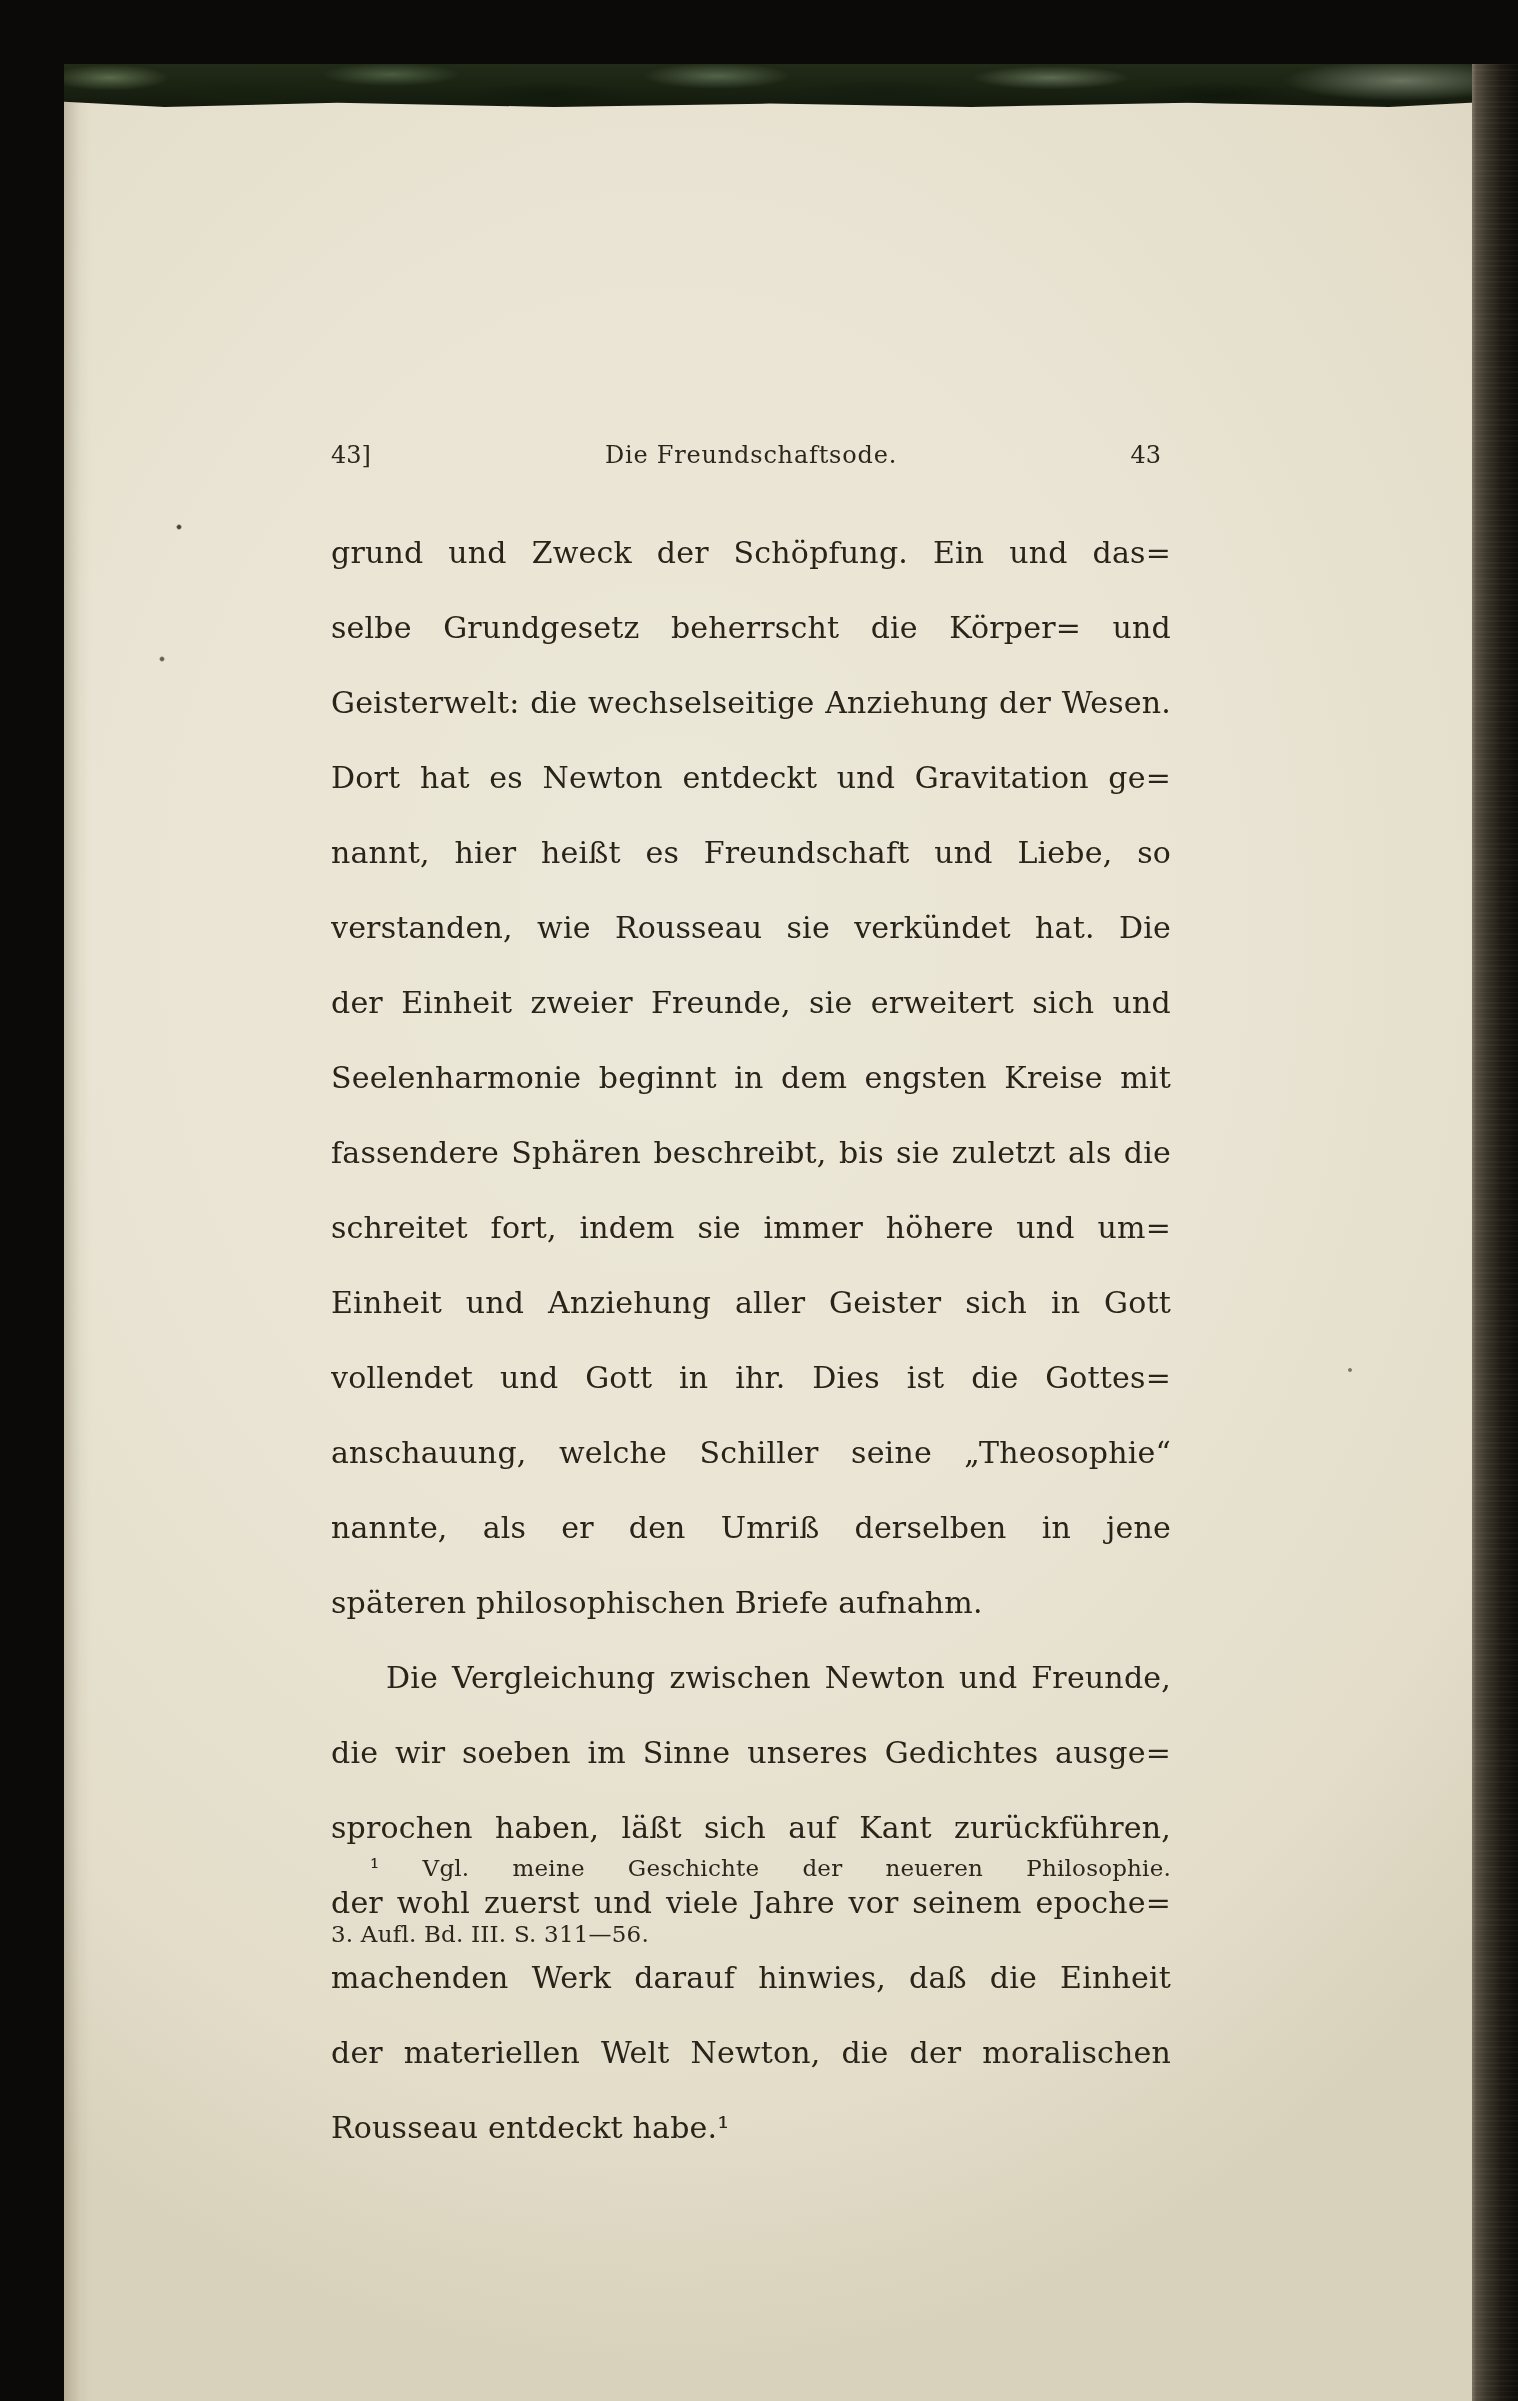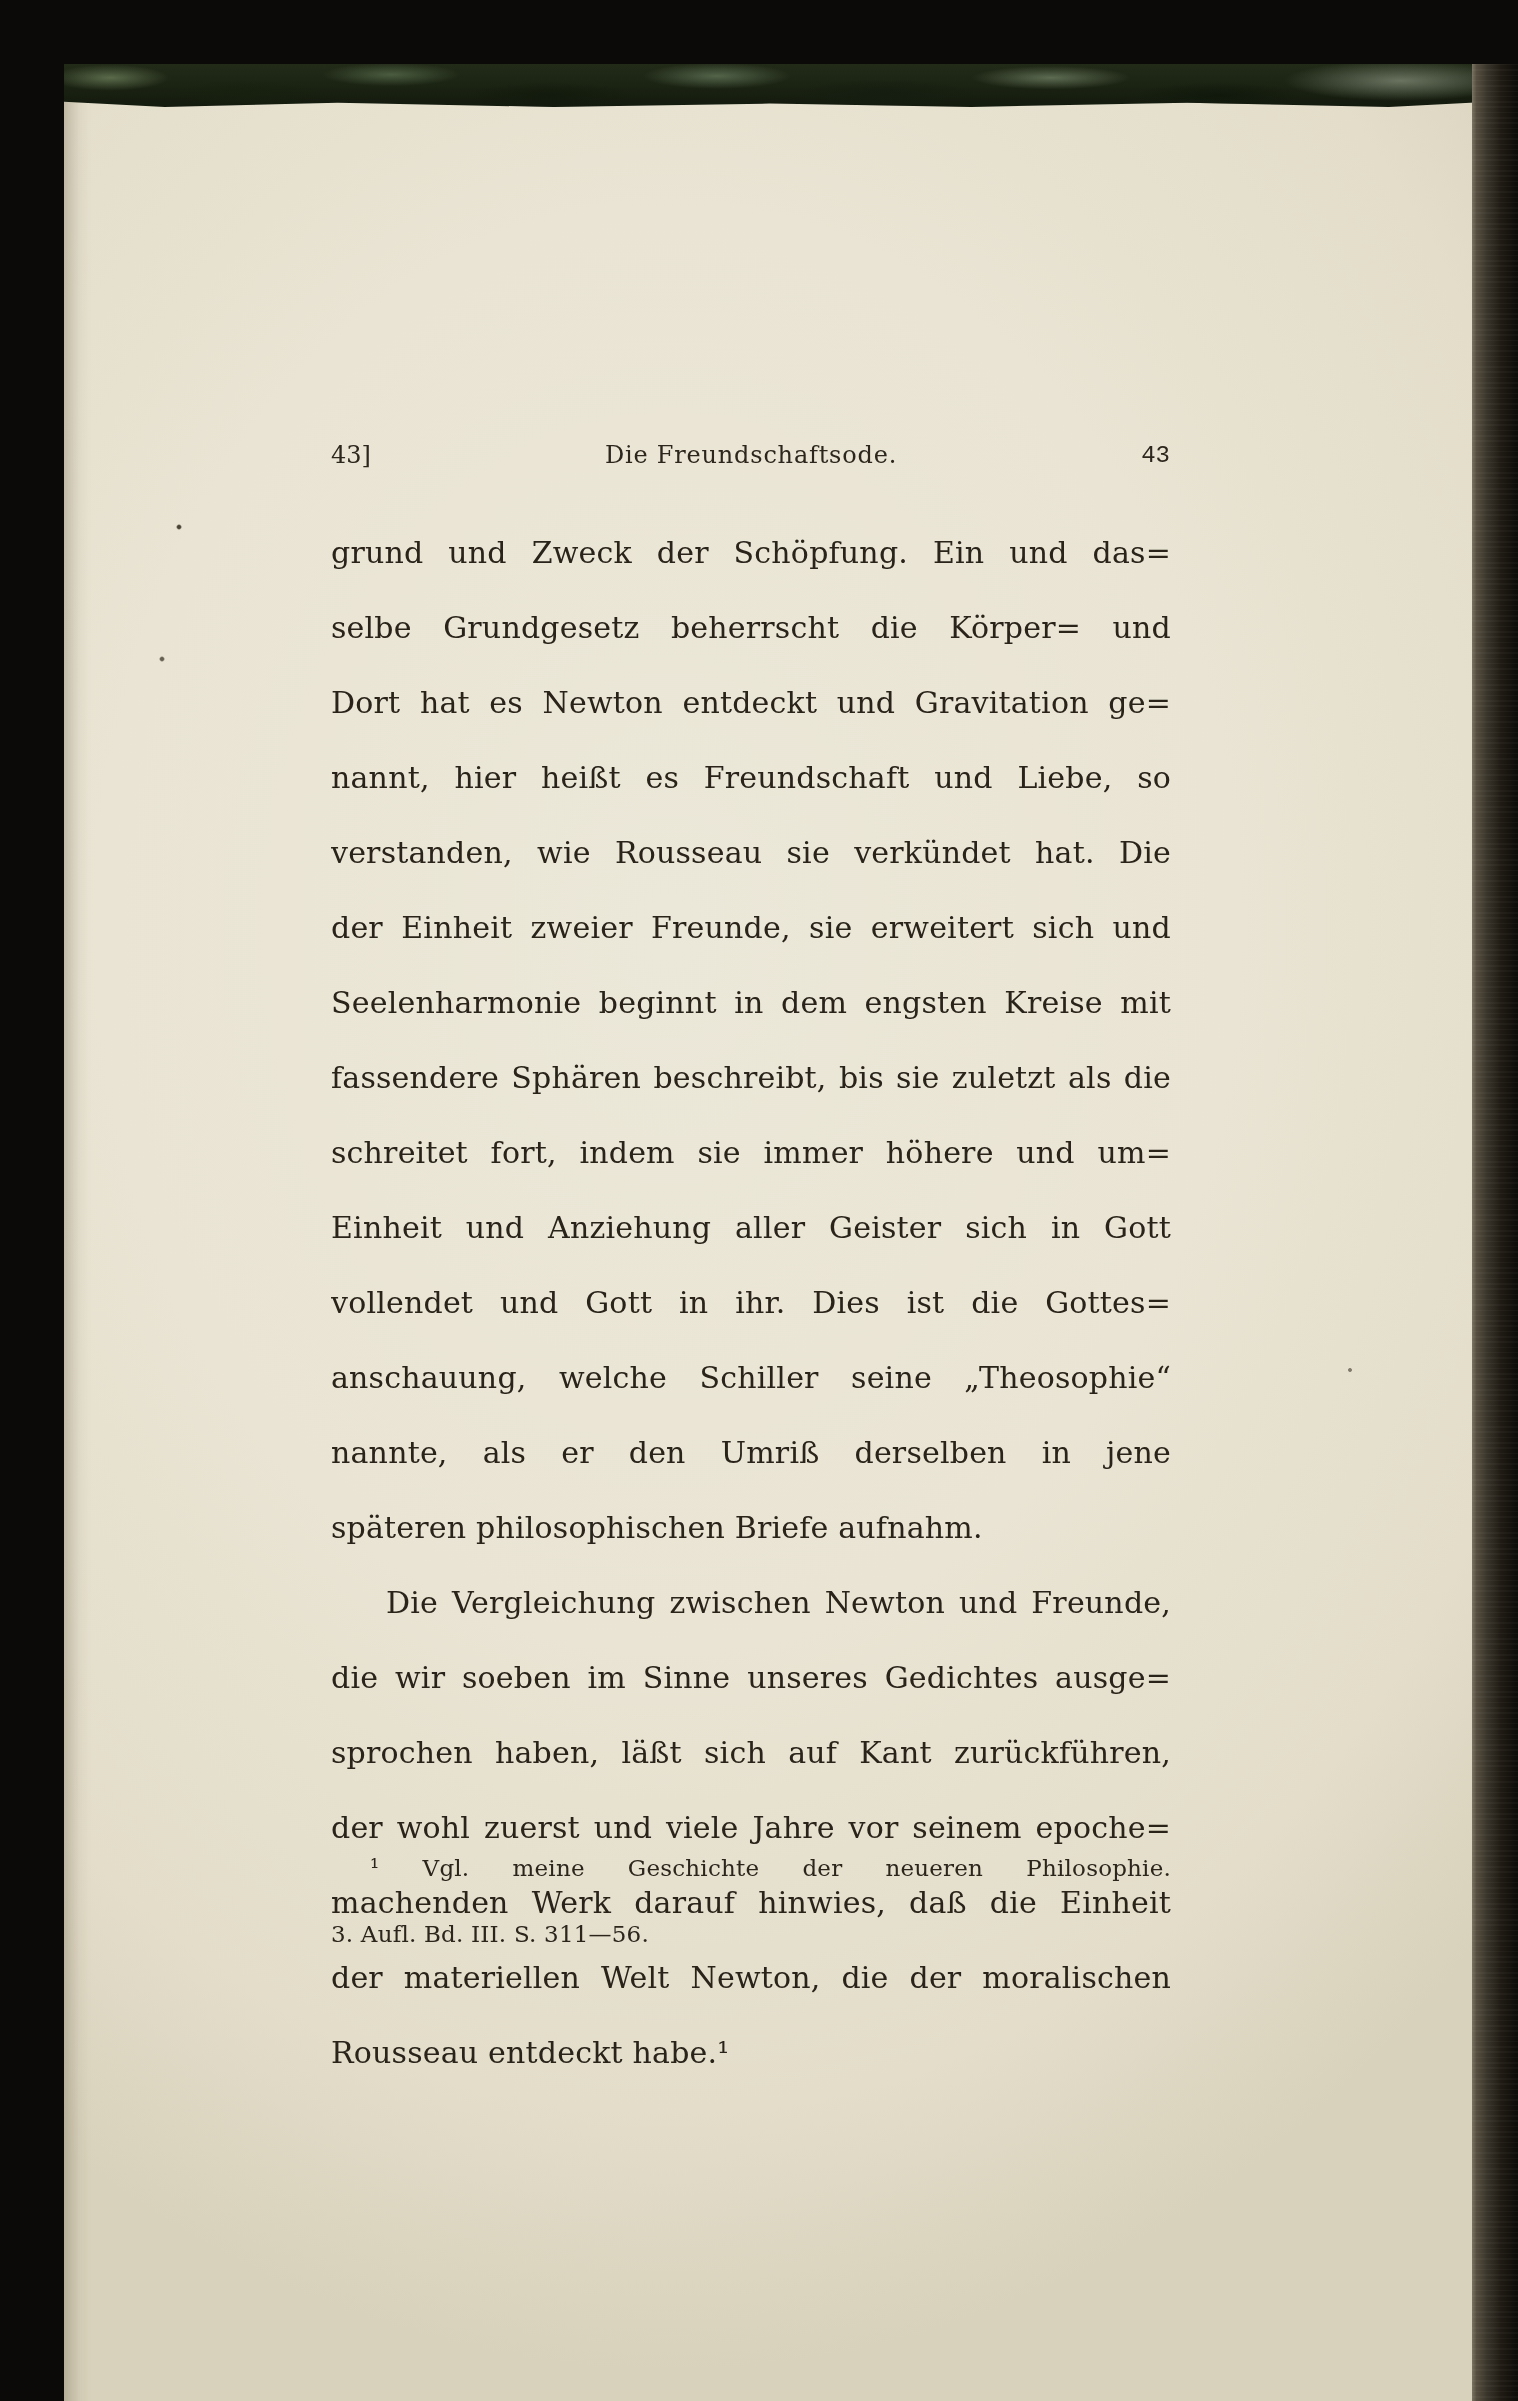--- a/index.html
+++ b/index.html
@@ -77,21 +77,21 @@
   .header {
     position:absolute;
     left:235px; top:343px;
     width:872px; height:33px;
     font-size:24px;
     color:#2c261d;
     text-align:center;
     line-height:33px;
   }
   .header .h-left  { position:absolute; left:0; }
-  .header .h-right { position:absolute; right:1px;font-family:Liberation Mono, monospace; }
+  .header .h-right { position:absolute; right:10px; }
   .header .h-center{ display:inline-block; letter-spacing:0.8px; }
 
   
   .body-text {
     position:absolute;
     left:235px; top:427px;
     width:872px;
     font-size:30px;
     color:#29231a;
     letter-spacing:0.2px;
@@ -138,20 +138,21 @@
 
     <div class="header">
       <span class="h-left">43]</span>
       <span class="h-center">Die Freundschaftsode.</span>
       <span class="h-right">43</span>
     </div>
 
     <div class="body-text" id="body-text">
         <div class="line">grund und Zweck der Schöpfung. Ein und das=</div>
         <div class="line">selbe Grundgesetz beherrscht die Körper= und</div>
+        <div class="line">Geisterwelt: die wechselseitige Anziehung der Wesen.</div>
         <div class="line">Dort hat es Newton entdeckt und Gravitation ge=</div>
         <div class="line">nannt, hier heißt es Freundschaft und Liebe, so</div>
         <div class="line">verstanden, wie Rousseau sie verkündet hat. Die</div>
         <div class="line">der Einheit zweier Freunde, sie erweitert sich und</div>
         <div class="line">Seelenharmonie beginnt in dem engsten Kreise mit</div>
         <div class="line">fassendere Sphären beschreibt, bis sie zuletzt als die</div>
         <div class="line">schreitet fort, indem sie immer höhere und um=</div>
         <div class="line">Einheit und Anziehung aller Geister sich in Gott</div>
         <div class="line">vollendet und Gott in ihr. Dies ist die Gottes=</div>
         <div class="line">anschauung, welche Schiller seine „Theosophie“</div>

